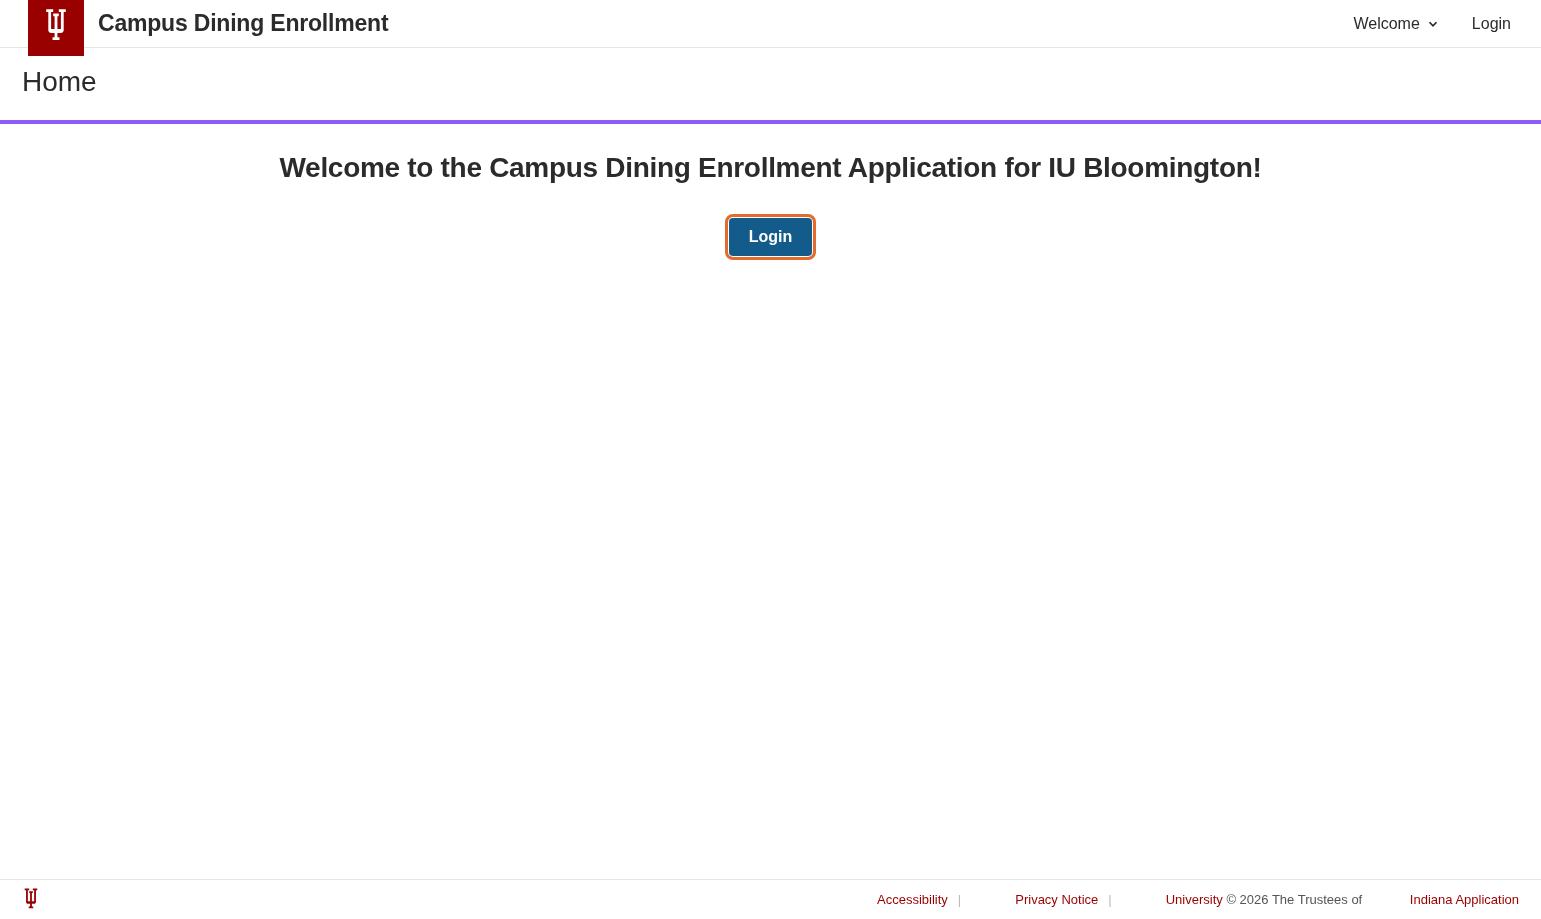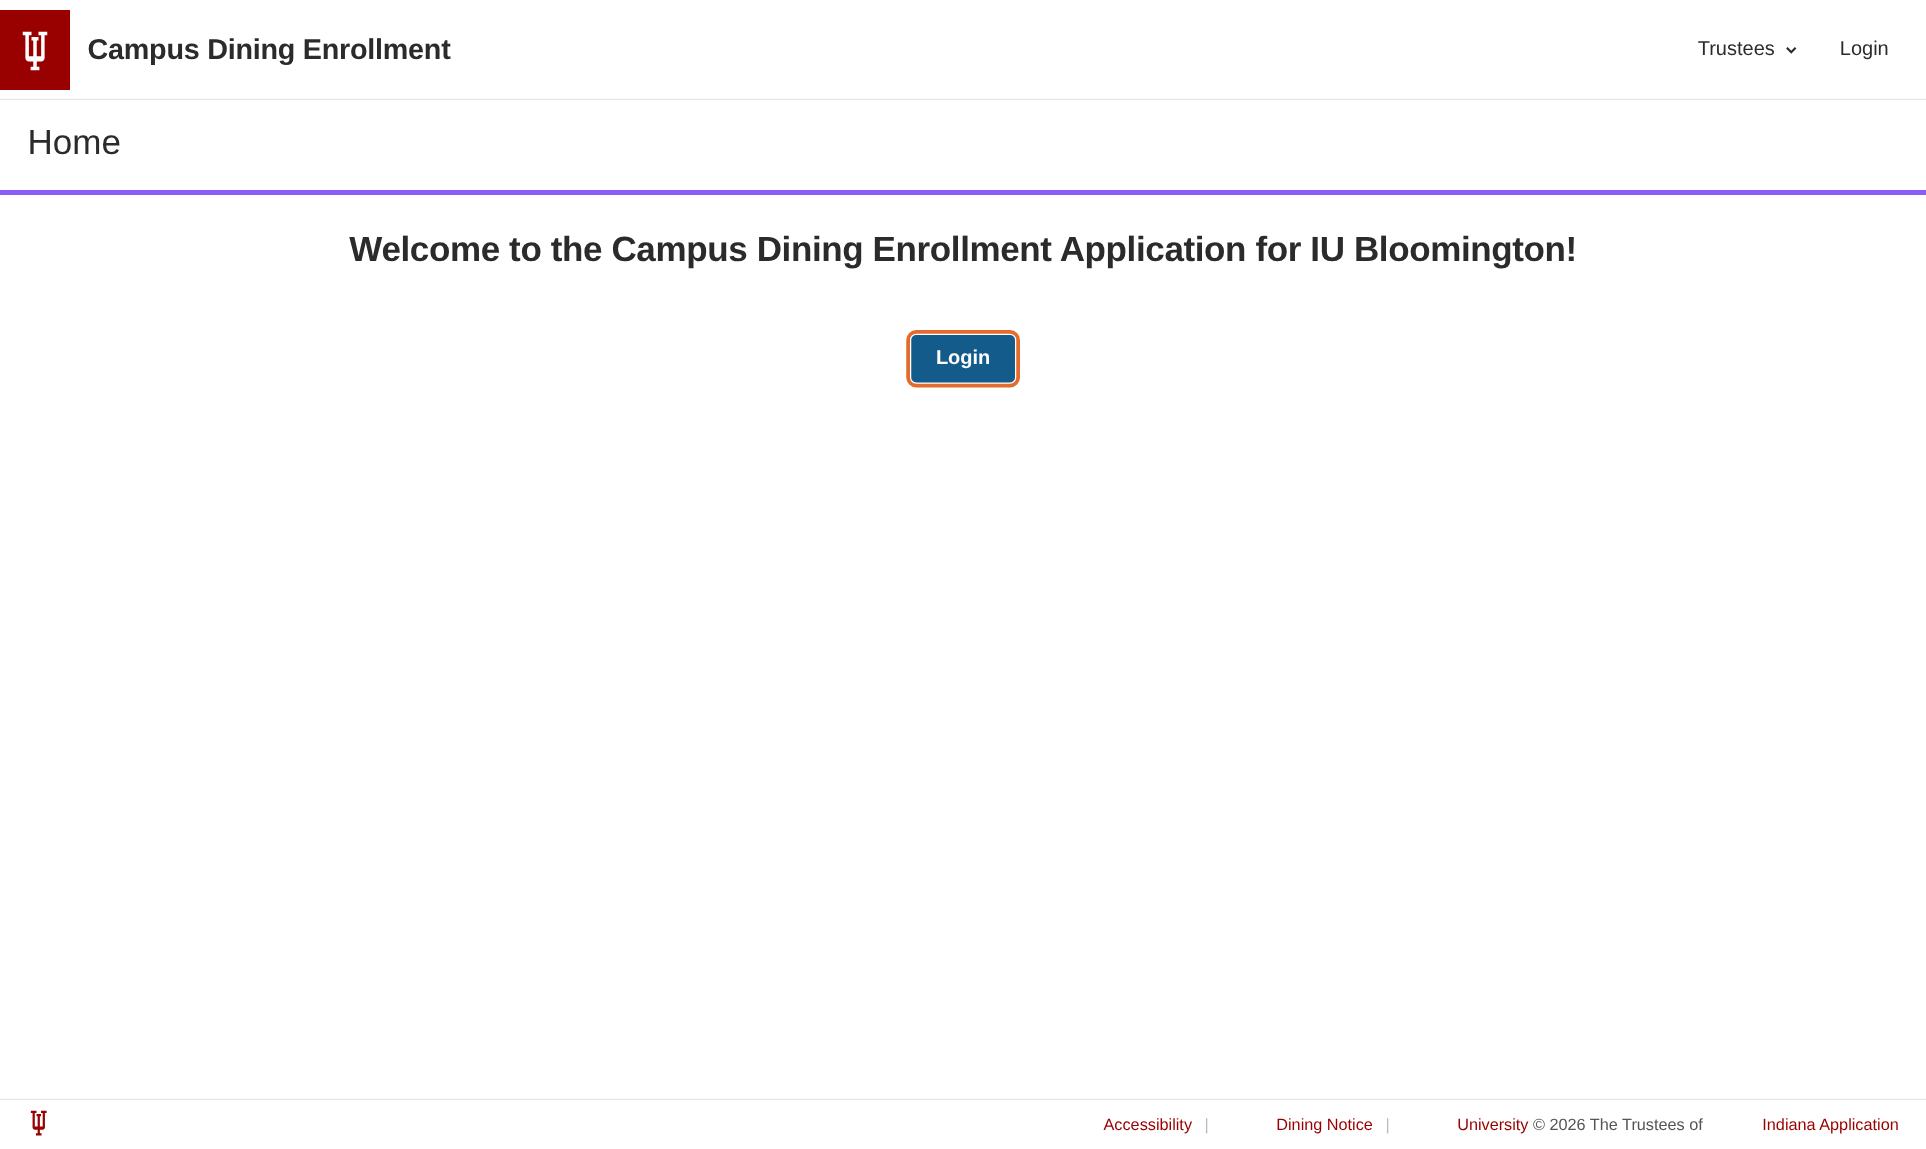--- a/index.html
+++ b/index.html
@@ -12,22 +12,23 @@
       color: #2b2b2b;
       background: #ffffff;
       min-height: 919px;
       display: flex;
       flex-direction: column;
     }
     
     .header {
       display: flex;
       align-items: center;
-      height: 80px;
+      height: 48px;
       border-bottom: 1px solid #e5e5e5;
+      padding-left: 28px;
     }
     .logo-block {
       width: 56px;
       height: 64px;
       background: #990000;
       display: flex;
       align-items: center;
       justify-content: center;
       flex-shrink: 0;
     }
@@ -79,21 +80,21 @@
       display: flex;
       flex-direction: column;
       align-items: center;
       padding-top: 28px;
     }
     .welcome {
       font-size: 28px;
       font-weight: 700;
       color: #2b2b2b;
       text-align: center;
-      margin-bottom: 52px;
+      margin-bottom: 34px;
       letter-spacing: -0.3px;
     }
     .btn {
       display: inline-block;
       background: #135b8a;
       color: #ffffff;
       font-size: 16px;
       font-weight: 700;
       border: none;
       padding: 10px 20px;
@@ -145,21 +146,21 @@
 <header class="header">
   <div class="logo-block">
     <svg viewBox="0 0 40 50" fill="#ffffff">
       <path d="M6 4 h10 v4 h-3 v24 h5 V14 h-2 V10 h8 v4 h-2 v18 h5 V8 h-3 V4 h10 v4 h-3 v26 c0 2 -2 4 -4 4 h-5 v6 h3 v4 H15 v-4 h3 v-6 h-5 c-2 0 -4 -2 -4 -4 V8 H6 Z"></path>
     </svg>
   </div>
   <div class="app-title">Campus Dining Enrollment</div>
   <div class="header-spacer"></div>
   <nav class="header-nav">
     <div class="nav-item">
-      <span>Trustees</span>
+      <span>Welcome</span>
       <svg viewBox="0 0 24 24" fill="none" stroke="#2b2b2b" stroke-width="3">
         <polyline points="6 9 12 15 18 9"></polyline>
       </svg>
     </div>
     <div class="nav-item">
       <span>Login</span>
     </div>
   </nav>
 </header>
 
@@ -175,19 +176,19 @@
 <footer class="footer">
   <div class="footer-logo">
     <svg viewBox="0 0 40 50" fill="#990000">
       <path d="M6 4 h10 v4 h-3 v24 h5 V14 h-2 V10 h8 v4 h-2 v18 h5 V8 h-3 V4 h10 v4 h-3 v26 c0 2 -2 4 -4 4 h-5 v6 h3 v4 H15 v-4 h3 v-6 h-5 c-2 0 -4 -2 -4 -4 V8 H6 Z"></path>
     </svg>
   </div>
   <div class="footer-spacer"></div>
   <div class="footer-links">
     <span class="link">Accessibility</span>
     <span class="sep">|</span>
-    <span class="link">Dining Notice</span>
+    <span class="link">Privacy Notice</span>
     <span class="sep">|</span>
     <span>
       <span class="link">University</span><span class="plain"> © 2026 The Trustees of </span><span class="link">Indiana Application</span>
     </span>
   </div>
 </footer>
 
 </body></html>

